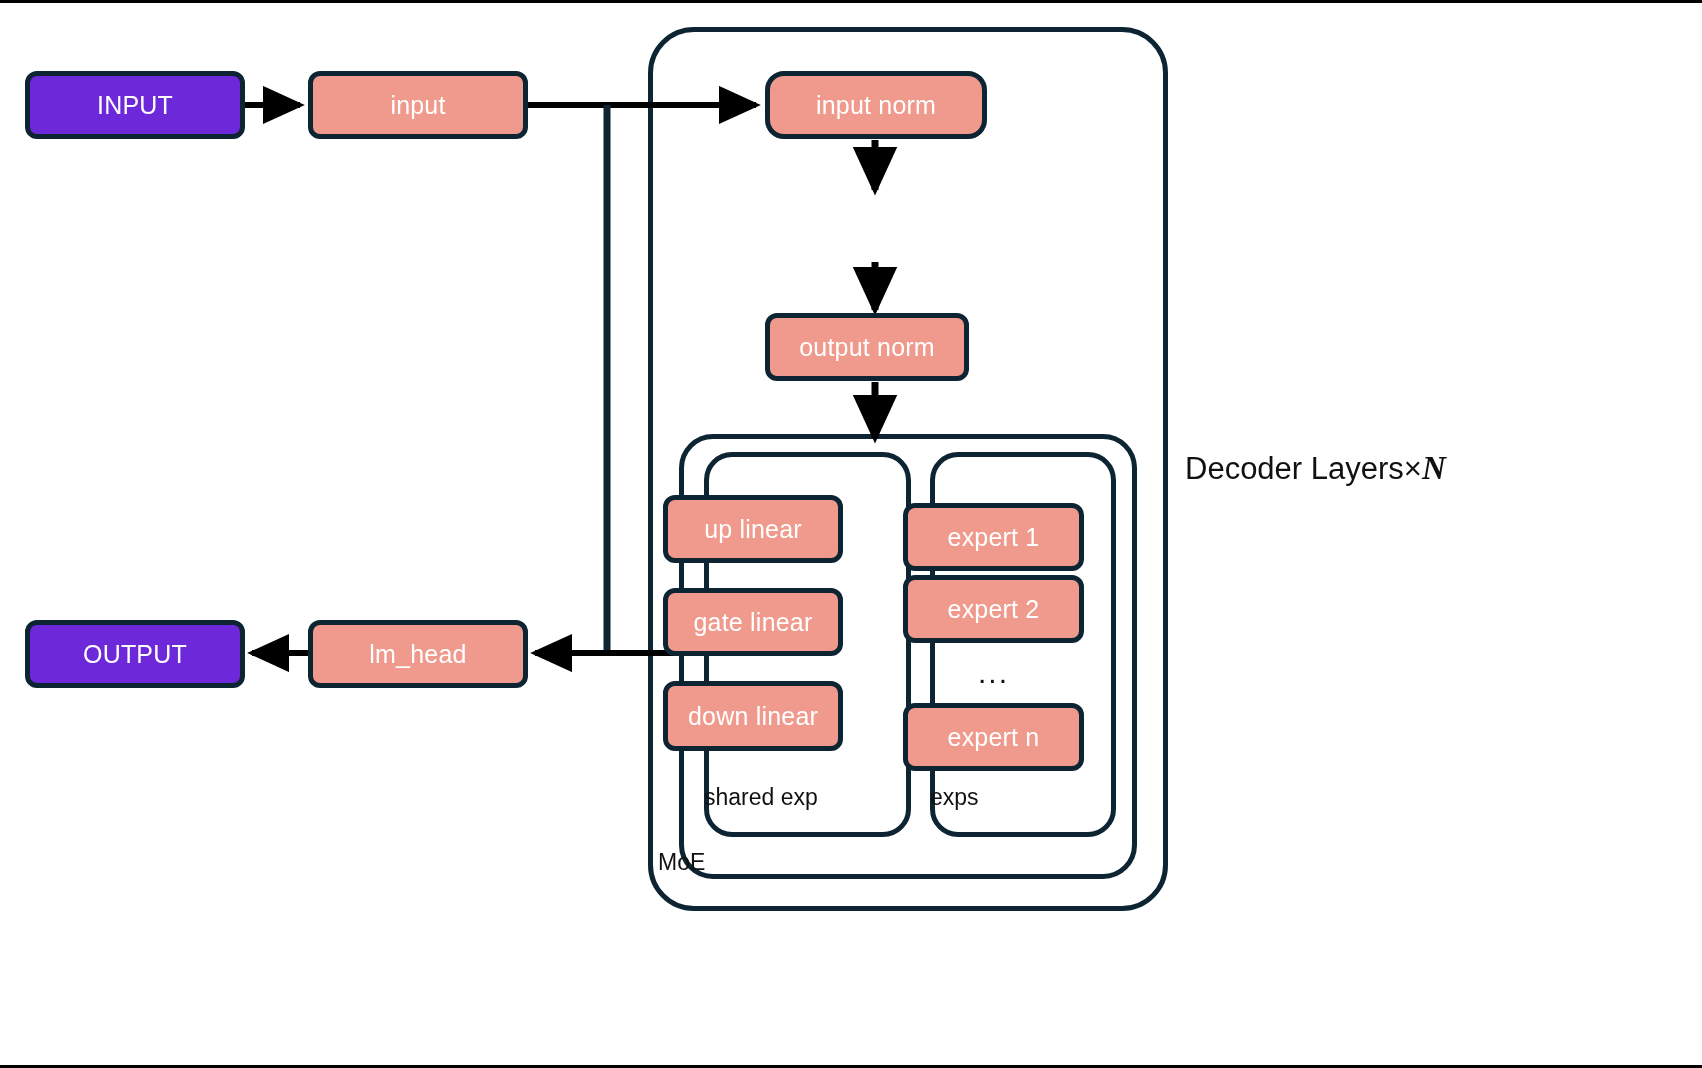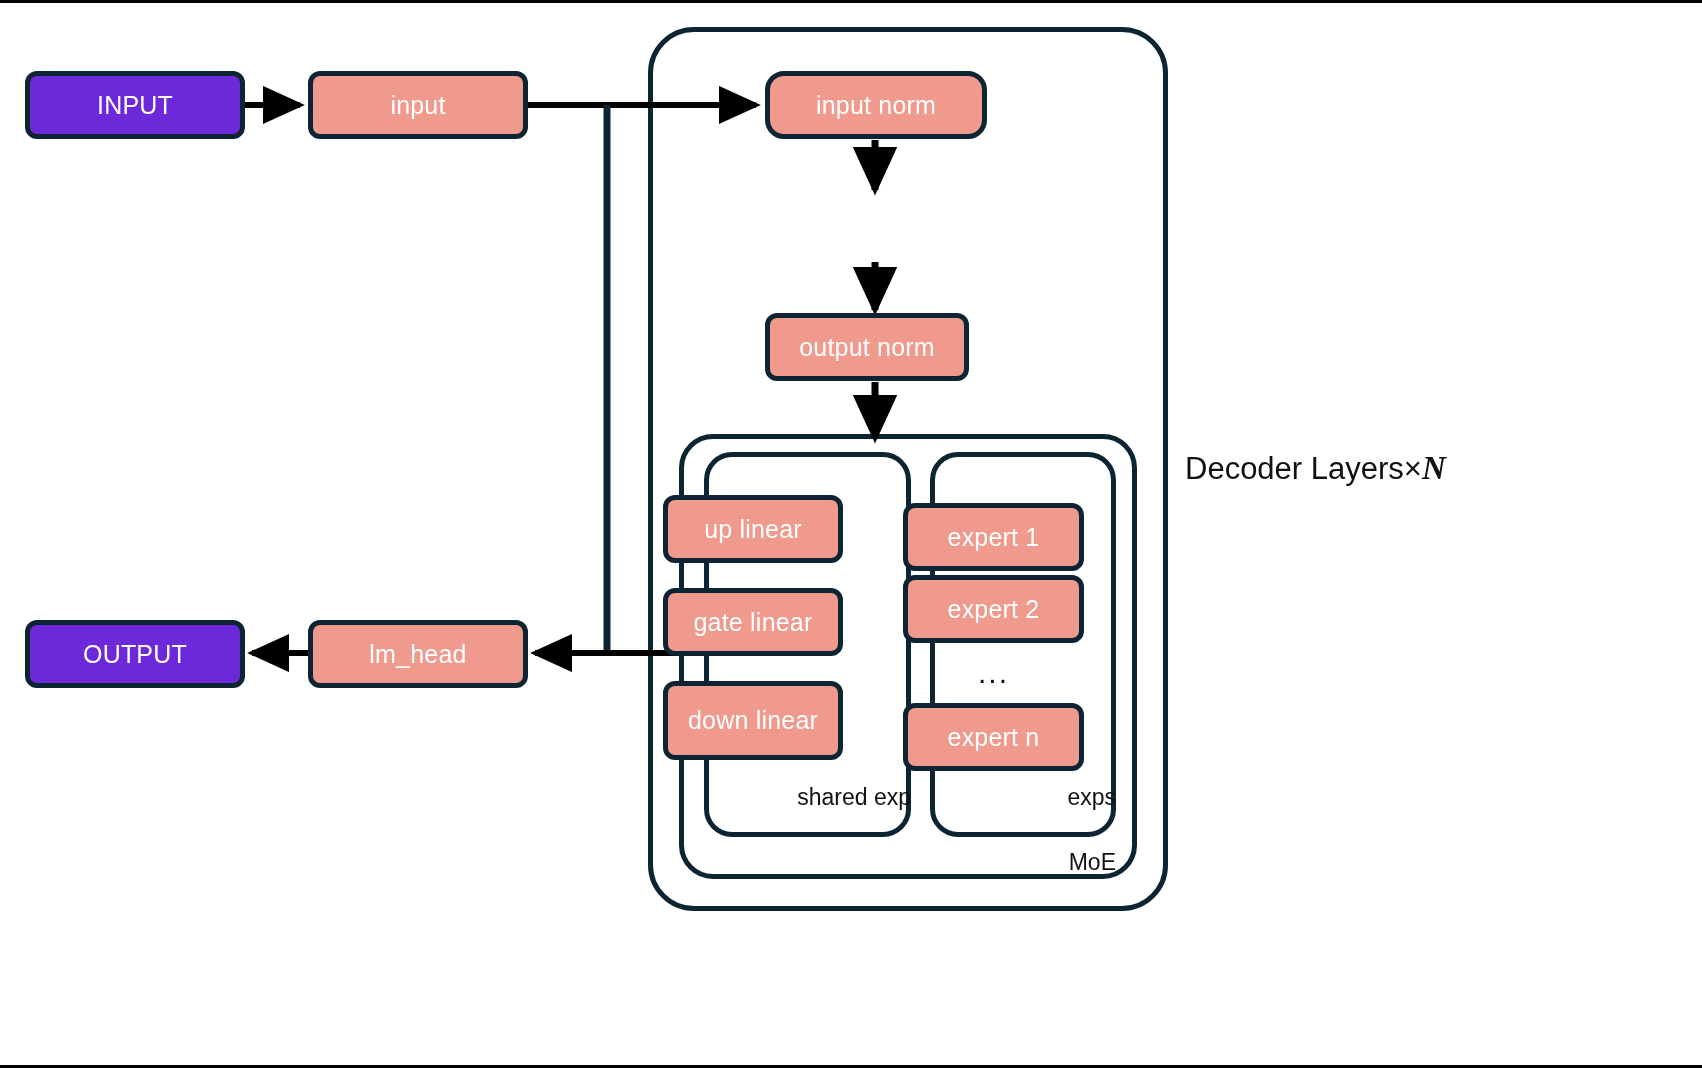--- a/index.html
+++ b/index.html
@@ -60,21 +60,21 @@
   .group.decoder  { border-radius: 46px; }
   .group.moe      { border-radius: 34px; }
   .group.subexp   { border-radius: 28px; }
 
   .group-label {
     position: absolute;
     color: #111111;
     font-size: 23px;
     line-height: 1;
     white-space: nowrap;
-    text-align: right;
+    text-align: left;
   }
 
   .side-label {
     position: absolute;
     color: #111111;
     font-size: 31px;
     line-height: 1;
     white-space: nowrap;
   }
   .side-label .var {
@@ -168,21 +168,21 @@
   </div>
 
   <div class="node salmon" style="left:663px; top:495px; width:180px; height:68px;">
     <span>up linear</span>
   </div>
 
   <div class="node salmon" style="left:663px; top:588px; width:180px; height:68px;">
     <span>gate linear</span>
   </div>
 
-  <div class="node salmon" style="left:663px; top:681px; width:180px; height:79px;">
+  <div class="node salmon" style="left:663px; top:681px; width:180px; height:70px;">
     <span>down linear</span>
   </div>
 
   <div class="group-label" style="left:704px; top:786px; width:207px;">shared exp</div>
 
   <div class="node salmon" style="left:903px; top:503px; width:181px; height:68px;">
     <span>expert 1</span>
   </div>
 
   <div class="node salmon" style="left:903px; top:575px; width:181px; height:68px;">

